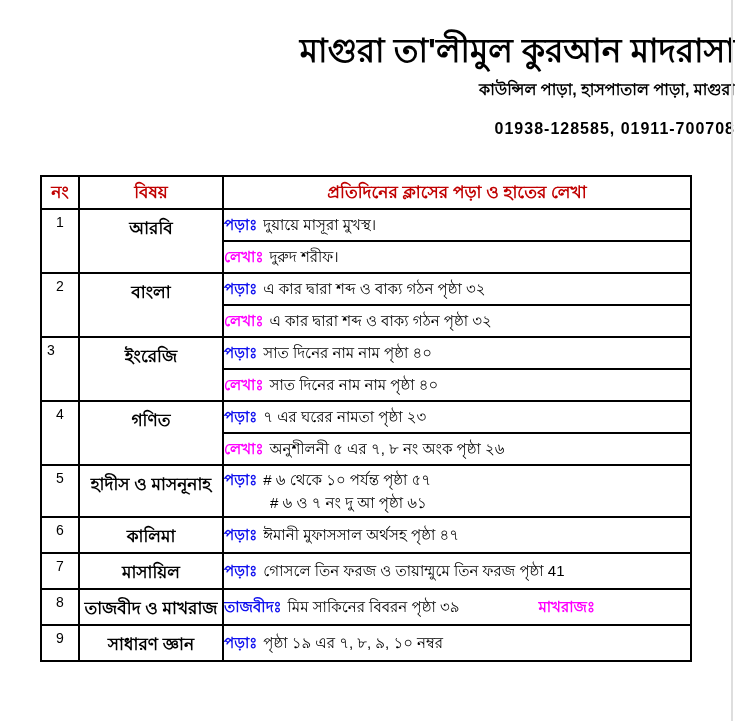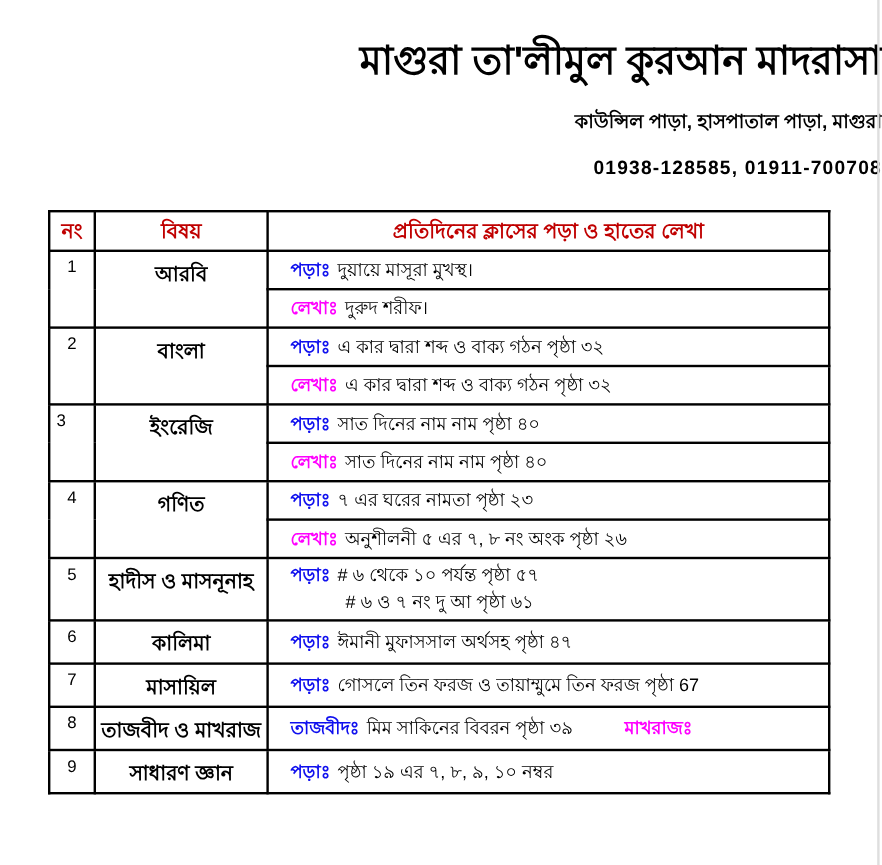--- a/index.html
+++ b/index.html
@@ -6,21 +6,21 @@
   body{
     width:735px;height:721px;background:#ffffff;
     font-family:"Liberation Sans", sans-serif;
     position:relative;overflow:hidden;color:#000;
   }
   .page{position:relative;width:735px;height:721px;background:#fff;}
   .page-edge{position:absolute;right:2px;top:0;width:2px;height:721px;background:#dedede;}
 
   .header{position:absolute;left:0;top:0;width:735px;text-align:right;}
   .title{margin-top:30px;font-size:33px;font-weight:bold;line-height:1.25;color:#000;}
-  .address{margin-top:18px;font-size:16px;font-weight:bold;color:#000;}
+  .address{margin-top:6px;font-size:16px;font-weight:bold;color:#000;}
   .phones{margin-top:16px;font-size:16px;font-weight:bold;letter-spacing:1px;color:#000;}
   .classline{margin-top:7px;font-size:23px;font-weight:bold;color:var(--class-blue,#0000ee);}
   .date-chip{background:var(--highlight-yellow,#ffff00);padding:2px 5px;display:inline-block;}
 
   table.sheet{
     position:absolute;left:40px;top:175px;width:650px;
     border-collapse:collapse;table-layout:fixed;background:#fff;
   }
   .sheet td,.sheet th{border:2px solid #000;overflow:hidden;}
   .sheet th{
@@ -29,21 +29,21 @@
   }
   td.num{
     text-align:center;vertical-align:top;font-size:14px;
     padding-top:4px;font-weight:normal;
   }
   td.num.num-left{text-align:left;padding-left:5px;}
   td.subj{
     text-align:center;vertical-align:top;font-weight:bold;
     font-size:17px;padding-top:5px;
   }
-  td.content{font-size:15px;padding:2px 18px;vertical-align:middle;}
+  td.content{font-size:15px;padding:2px 0;vertical-align:middle;}
   .lbl{font-weight:bold;margin-right:6px;}
   .blue{color:var(--reading-blue,#0000ee);}
   .magenta{color:var(--writing-magenta,#ff00ff);}
   .line{line-height:23px;}
   .indent{padding-left:46px;}
   .flexline{display:flex;align-items:center;}
   .makhraj{margin-left:auto;margin-right:95px;}
   tr.sub{height:32px;}
   tr.tall{height:51px;}
   tr.single{height:33px;}
@@ -141,21 +141,21 @@
       <td class="subj">কালিমা</td>
       <td class="content">
         <span class="lbl blue">পড়াঃ</span><span>ঈমানী মুফাসসাল অর্থসহ পৃষ্ঠা ৪৭</span>
       </td>
     </tr>
 
     <tr class="single">
       <td class="num">7</td>
       <td class="subj">মাসায়িল</td>
       <td class="content">
-        <span class="lbl blue">পড়াঃ</span><span>গোসলে তিন ফরজ ও তায়াম্মুমে তিন ফরজ পৃষ্ঠা 67</span>
+        <span class="lbl blue">পড়াঃ</span><span>গোসলে তিন ফরজ ও তায়াম্মুমে তিন ফরজ পৃষ্ঠা 41</span>
       </td>
     </tr>
 
     <tr class="single">
       <td class="num">8</td>
       <td class="subj">তাজবীদ ও মাখরাজ</td>
       <td class="content">
         <div class="flexline">
           <span class="lbl blue">তাজবীদঃ</span>
               <span>মিম সাকিনের বিবরন পৃষ্ঠা ৩৯</span>

